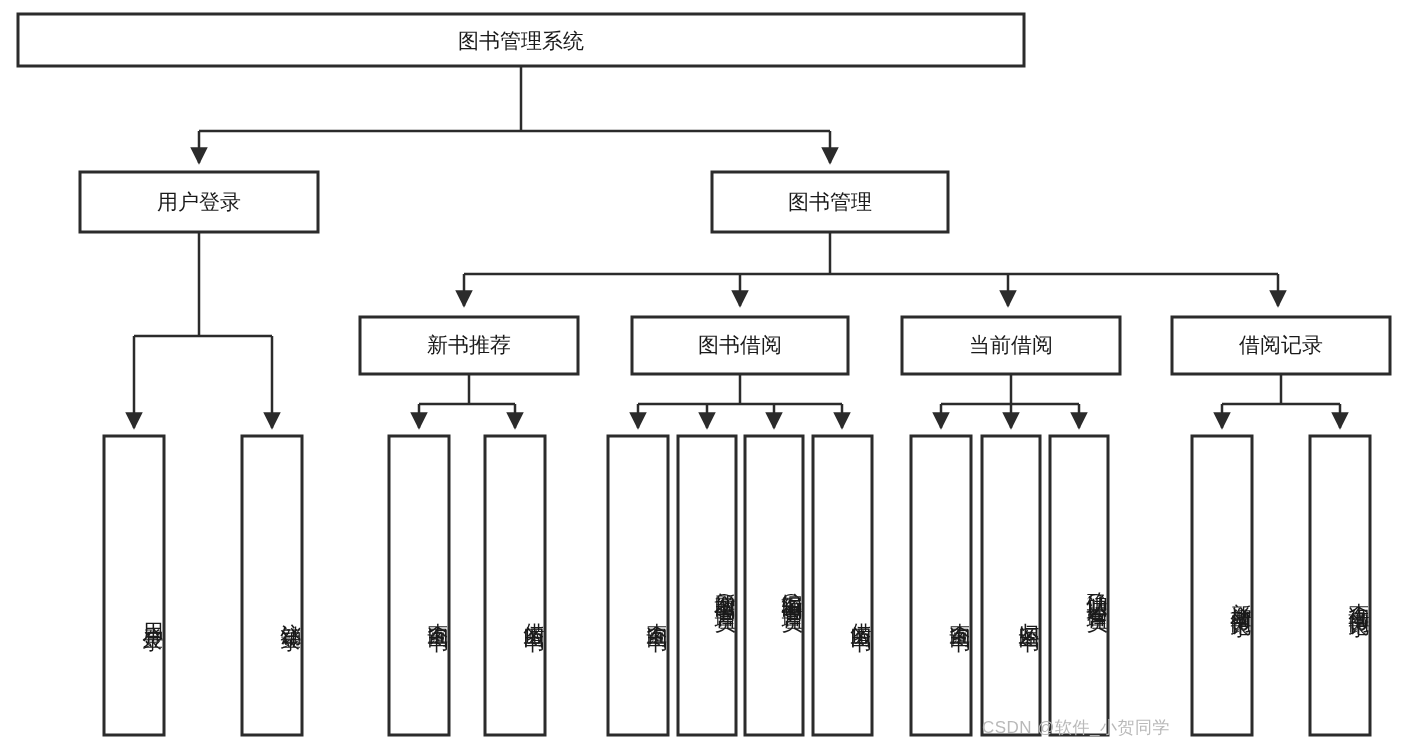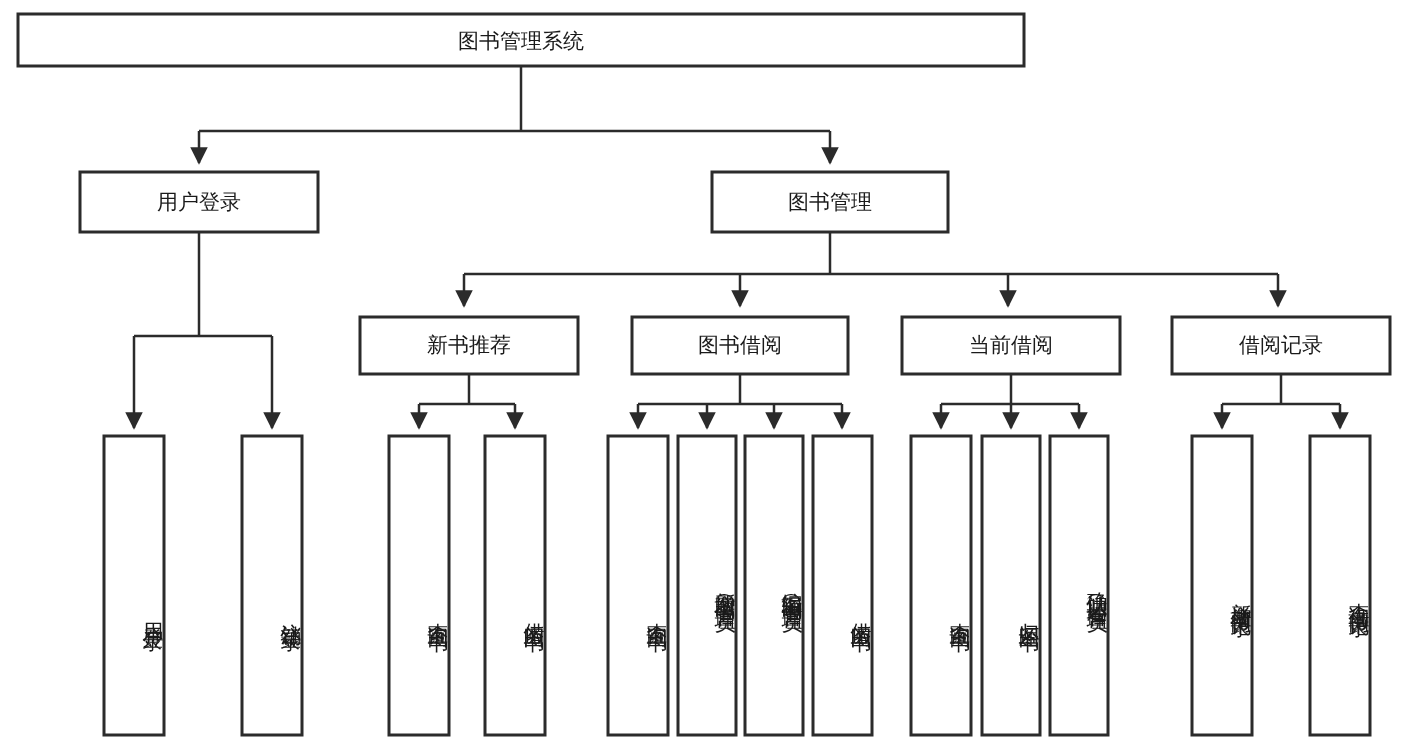--- a/index.html
+++ b/index.html
@@ -190,14 +190,15 @@
   <div class="vlabel-wrap" style="left:745px; top:444px; width:58px; height:288px;">编辑图书（管理员）</div>
   <div class="vlabel-wrap" style="left:813px; top:492px; width:59px; height:240px;">借阅图书</div>
 
   <div class="vlabel-wrap" style="left:911px; top:492px; width:60px; height:240px;">查询图书</div>
   <div class="vlabel-wrap" style="left:982px; top:492px; width:58px; height:240px;">归还图书</div>
   <div class="vlabel-wrap" style="left:1050px; top:444px; width:58px; height:288px;">确认归还（管理员）</div>
 
   <div class="vlabel-wrap" style="left:1192px; top:460px; width:60px; height:270px;">新增借阅记录</div>
   <div class="vlabel-wrap" style="left:1310px; top:460px; width:60px; height:270px;">查询借阅记录</div>
 
+  <div class="watermark">CSDN @软件_小贺同学</div>
 
 </div>
 
 </body></html>

